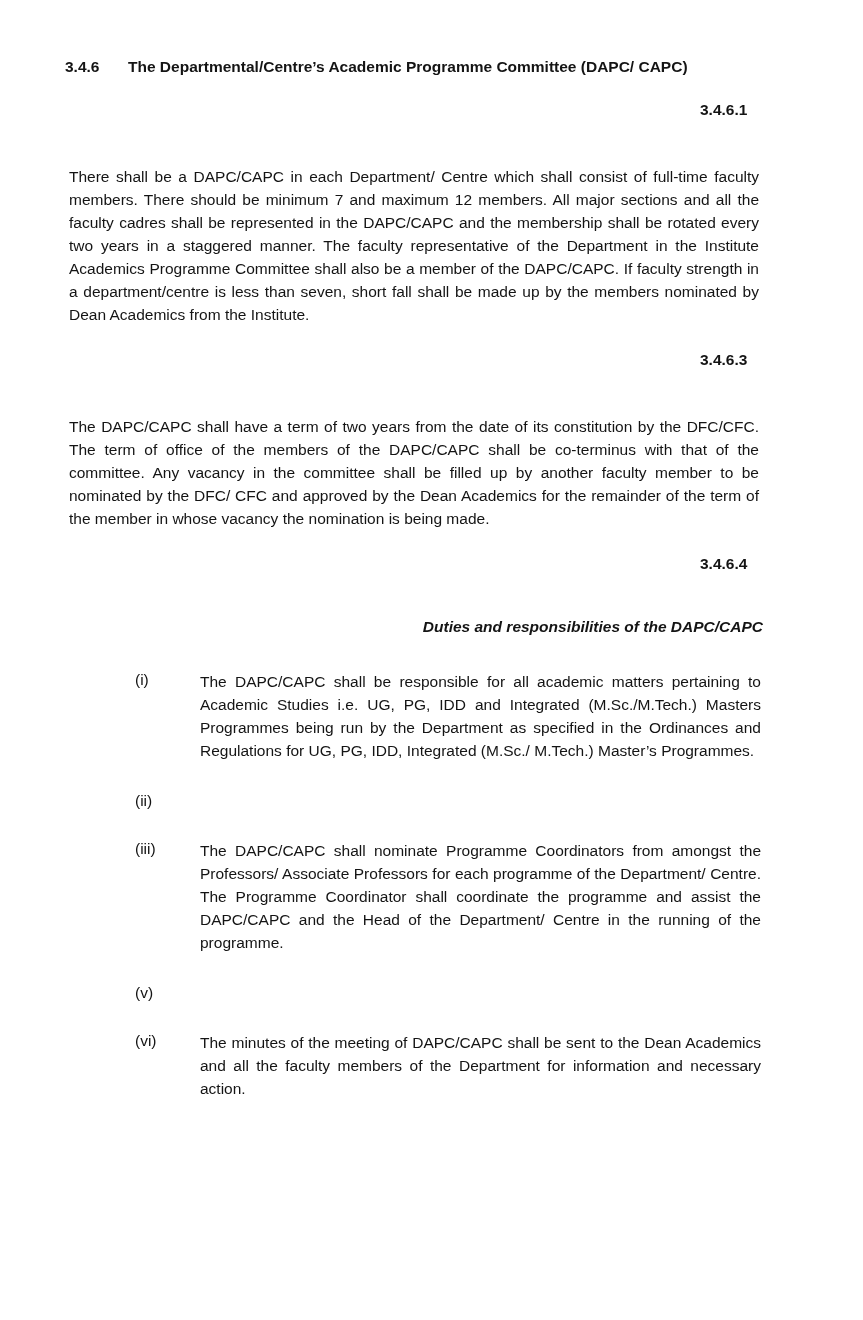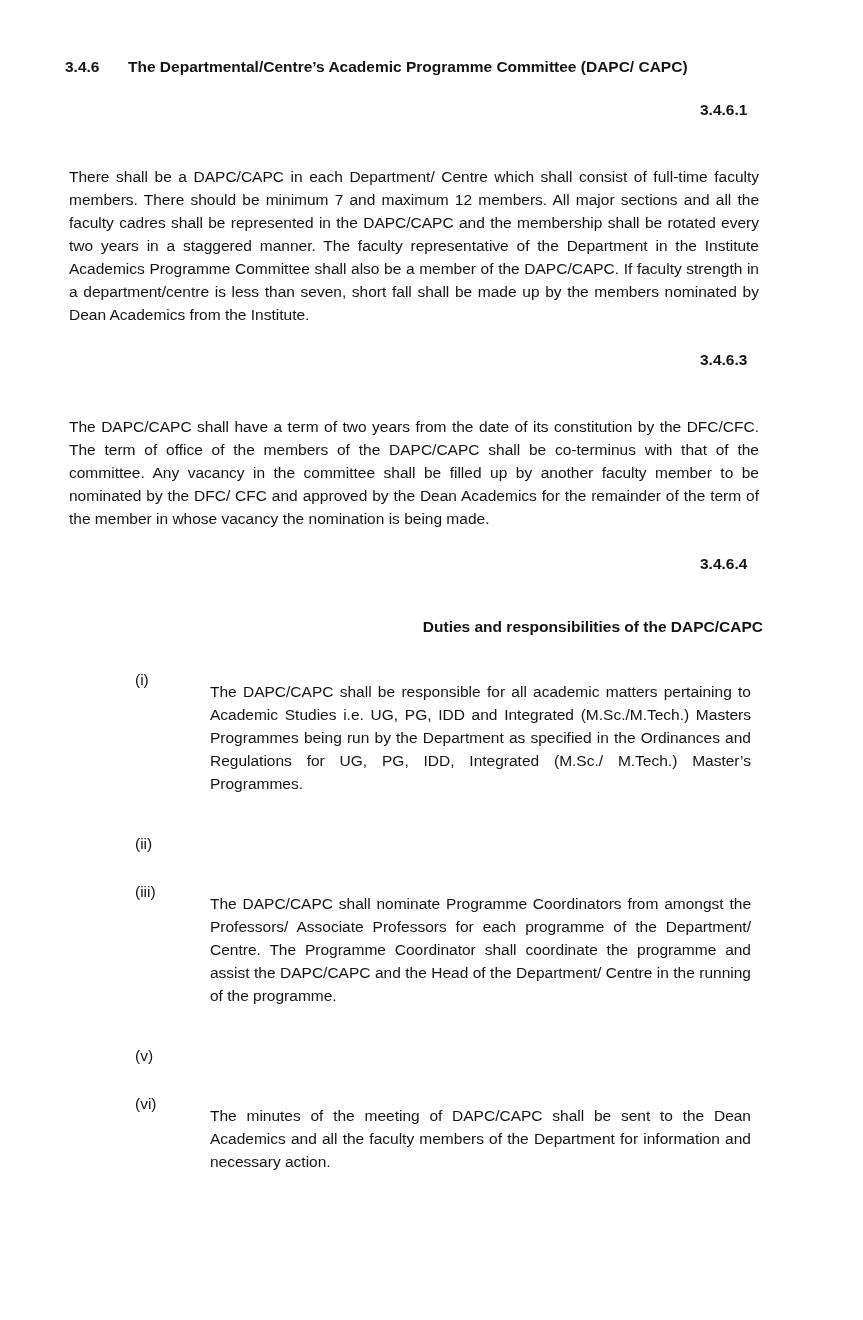--- a/index.html
+++ b/index.html
@@ -47,37 +47,38 @@
     text-align: justify;
   }
   .duties-heading {
     margin-bottom: 0;
     font-weight: bold;
     flex-direction: column;
   }
   .duties-heading .title-col {
     flex: 1;
     font-weight: bold;
+    font-style: italic;
   }
   .duties {
     margin-top: 30px;
     margin-left: 70px;
   }
   .duty {
     display: flex;
     align-items: flex-start;
     margin-bottom: 25px;
   }
   .duty-label {
     flex: 0 0 63px;
     width: 63px;
   }
   .duty-text {
     flex: 1;
-    margin: 12px;
+    margin: 2px;
     text-align: justify;
   }
 </style>
 </head>
 <body>
 
 <div class="page">
 
   <div class="row section-heading">
     <span class="num-col">3.4.6</span>

